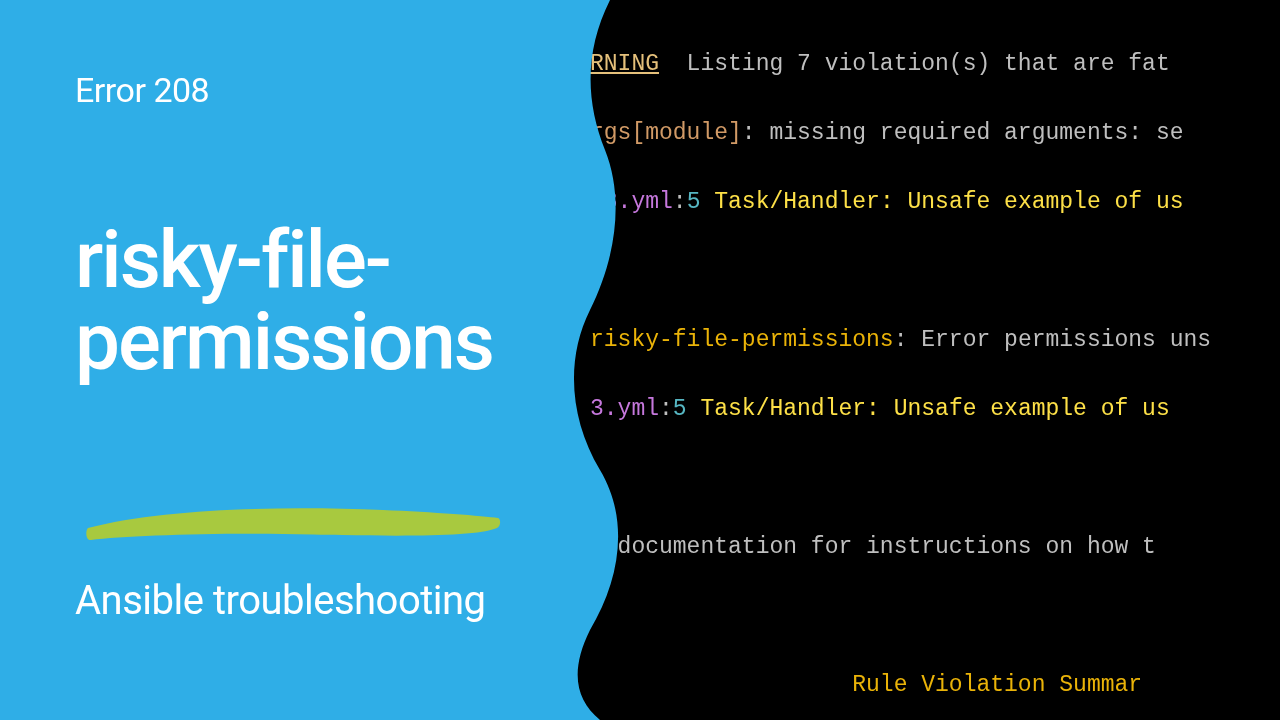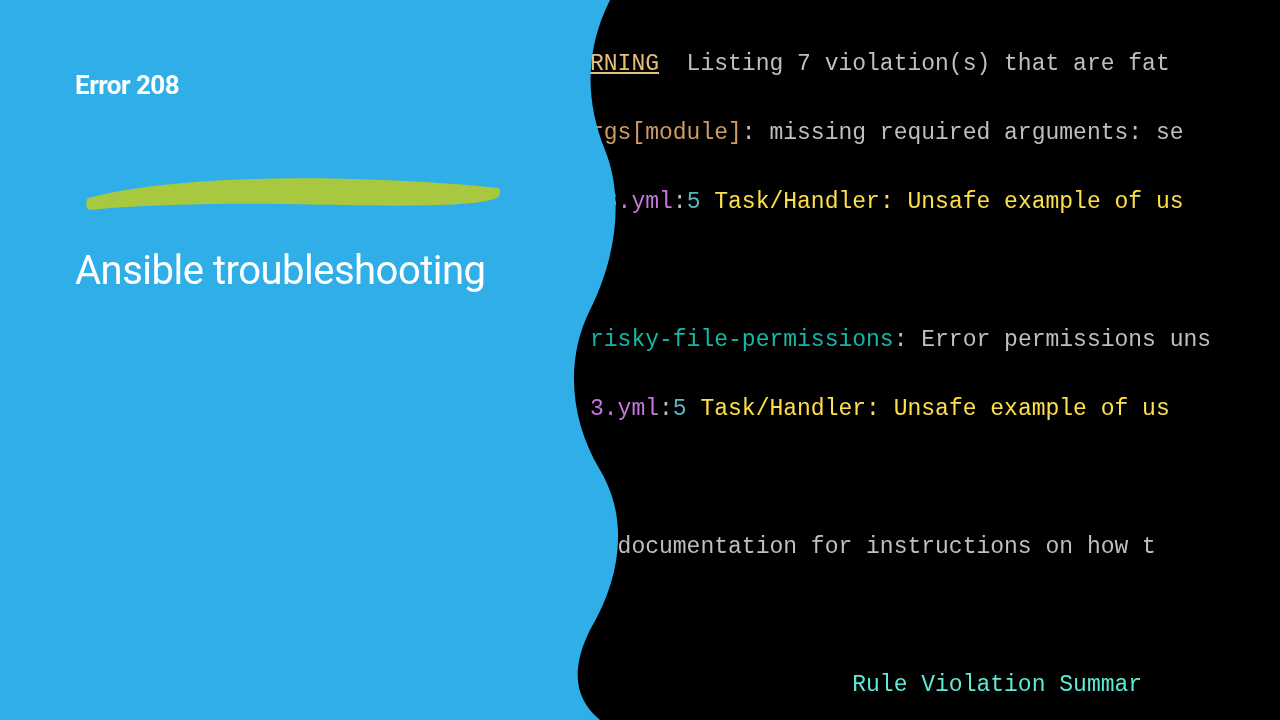--- a/index.html
+++ b/index.html
@@ -21,23 +21,23 @@
     top: 0;
     width: 640px;
     height: 720px;
     background: #2FAEE7;
     clip-path: path('M 0 0 L 610 0 C 585 50, 585 100, 605 150 C 625 200, 615 260, 590 310 C 565 360, 570 420, 600 470 C 630 520, 620 580, 590 630 C 570 670, 575 700, 600 720 L 0 720 Z');
     z-index: 2;
     padding: 70px 75px;
     color: #fff;
   }
   .error-code {
-    font-size: 26px;
-    font-weight: 700;
-    margin-bottom: 68px;
+    font-size: 34px;
+    font-weight: 400;
+    margin-bottom: 110px;
     letter-spacing: -0.5px;
   }
   .main-title {
     font-size: 80px;
     font-weight: 500;
     line-height: 1.02;
     letter-spacing: -2px;
     margin-bottom: 115px;
   }
   .underline-swoosh {
@@ -65,23 +65,23 @@
     padding-top: 12px;
     color: #bfbfbf;
     white-space: pre;
   }
   .terminal .line {
     height: 34.5px;
   }
   .tw-yellow { color: #e5c07b; text-decoration: underline; }
   .tw-orange { color: #d19a66; }
   .tw-magenta { color: #c678dd; }
-  .tw-red { color: #14b8a6; }
+  .tw-red { color: #eab308; }
   .tw-cyan { color: #56b6c2; }
-  .tw-white { color: #5eead4; text-align: right; }
+  .tw-white { color: #eab308; text-align: right; }
   .tw-dim { color: #fde047; }
 </style>
 </head>
 <body>
 
 <div class="terminal">
 <div class="line"><span class="tw-yellow">RNING</span><span>  Listing 7 violation(s) that are fat</span></div>
 <div class="line"><span class="tw-orange">rgs[module]</span><span>: missing required arguments: se</span></div>
 <div class="line"><span class="tw-magenta">08.yml</span><span>:</span><span class="tw-cyan">5</span><span class="tw-dim"> Task/Handler: Unsafe example of us</span></div>
 <div class="line"></div>
@@ -95,17 +95,21 @@
 
 
 
 
 
 
 </div>
 
 <div class="left-panel">
   <div class="error-code">Error 208</div>
+  <div class="main-title">
+    <span>risky-file-</span><br>
+    <span>permissions</span>
+  </div>
   <svg class="underline-swoosh" viewBox="0 0 420 50" preserveAspectRatio="none">
     <path d="M 5 30 C 80 10, 200 8, 300 12 C 350 14, 400 18, 415 20 C 418 21, 418 28, 414 30 C 390 40, 300 38, 200 36 C 120 35, 40 38, 8 42 C 3 43, 2 33, 5 30 Z" fill="#A8C93F"></path>
   </svg>
   <div class="subtitle">Ansible troubleshooting</div>
 </div>
 
 </body></html>

